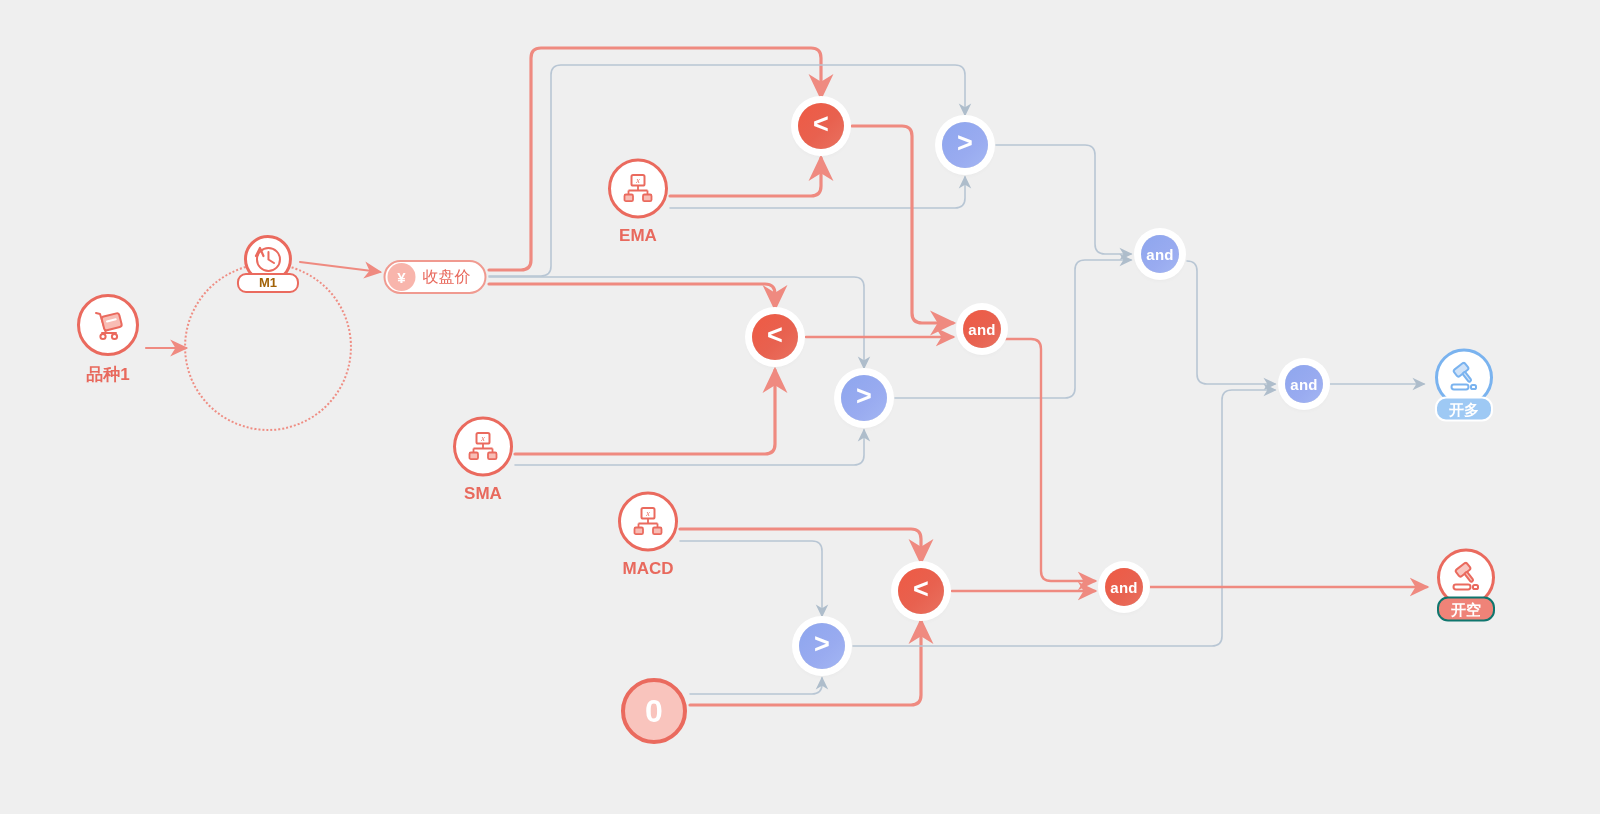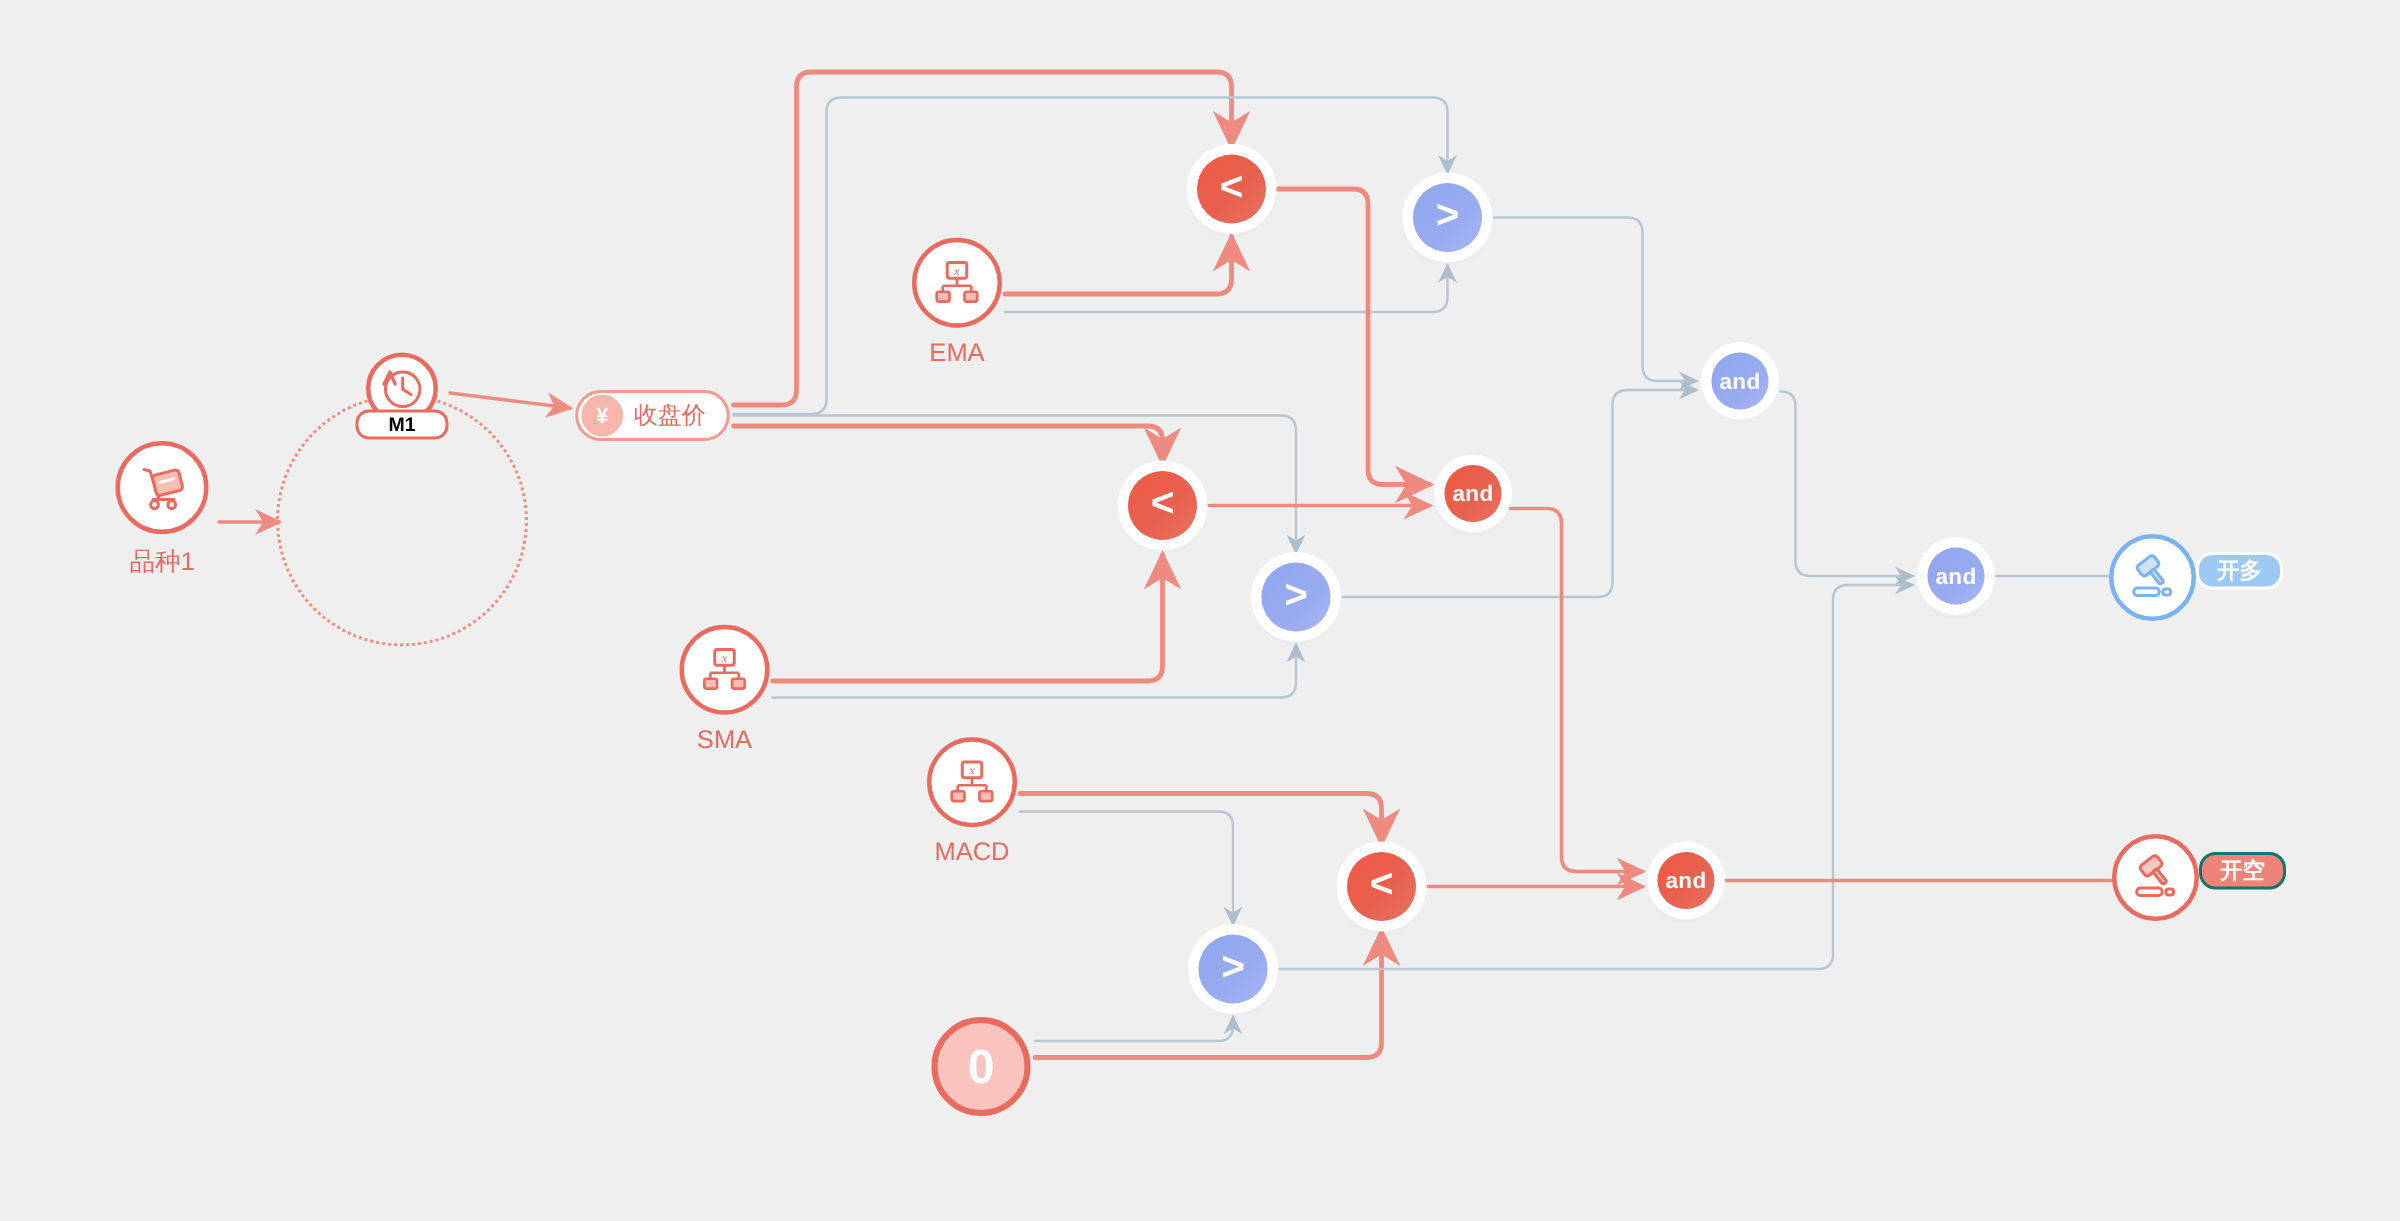--- a/index.html
+++ b/index.html
@@ -18,52 +18,52 @@
   .op{border-radius:50%;display:flex;align-items:center;justify-content:center;
       box-sizing:border-box;color:#fff;font-weight:700;
       box-shadow:0 0 0 7px #fff, 0 3px 7px rgba(90,90,90,.26);}
   .op.cmp{width:46px;height:46px;font-size:27px;line-height:1;}
   .op.logic{width:38px;height:38px;font-size:15px;}
   .op.red{background:linear-gradient(135deg,#ef5a44 0%,#e8614f 55%,#e97160 100%);}
   .op.blue{background:linear-gradient(135deg,#8ea6ee 0%,#99abf0 60%,#a3b6f3 100%);}
   .op .glyph{position:relative;top:-2px;}
   .op.logic .glyph{top:0;letter-spacing:.2px;text-align:right;}
 
-  .caption{margin-top:7px;font-size:17px;color:#e8695d;white-space:nowrap;}
+  .caption{margin-top:7px;font-size:17px;color:#e8695d;white-space:nowrap;font-weight:bold;}
 
   
   .ind{width:60px;height:60px;}
 
   
   .sym{width:62px;height:62px;}
 
   
   .periodwrap{position:relative;display:flex;flex-direction:column;align-items:center;}
   .clock{width:48px;height:48px;border:3px solid #ea6a5e;}
   .pill{margin-top:-10px;background:#fff;border:2px solid #ea6a5e;border-radius:9px;
-        padding:0 20px;font-size:13px;font-weight:700;color:#000000;line-height:16px;z-index:3;}
+        padding:0 20px;font-size:13px;font-weight:700;color:#a16207;line-height:16px;z-index:3;}
 
   
   .group-dot{position:absolute;transform:translate(-50%,-50%);border-radius:50%;
              border:2px dotted #ef8d83;}
 
   
   .pricepill{display:flex;align-items:center;background:#fff;border:2px solid #f09a90;
              border-radius:20px;height:34px;padding-right:14px;padding-left:2px;box-sizing:border-box;}
   .pricedisc{width:28px;height:28px;border-radius:50%;background:#f8b5ac;color:#fff;
              display:flex;align-items:center;justify-content:center;font-size:15px;font-weight:700;}
   .pricetxt{margin-left:7px;font-size:16px;color:#e8695d;white-space:nowrap;}
 
   
   .zero{width:66px;height:66px;border-radius:50%;background:#f9c4bd;border:4px solid #ea6a5e;
         display:flex;align-items:center;justify-content:center;color:#fff;font-size:32px;font-weight:700;
         box-sizing:border-box;}
 
   
-  .orderwrap{position:relative;display:flex;flex-direction:row;align-items:center;}
+  .orderwrap{position:relative;display:flex;flex-direction:column;align-items:center;}
   .gavel{width:58px;height:58px;}
   .tag{margin-top:-10px;border-radius:11px;padding:1px 12px;font-size:15px;line-height:19px;
        color:#fff;font-weight:700;z-index:3;box-sizing:border-box;}
   .tag.blue{background:#9ec9f4;border:2px solid #fff;}
   .tag.red{background:#ef8378;border:2px solid #0f766e;}
 </style>
 </head>
 <body>
 
 <div id="stage">

